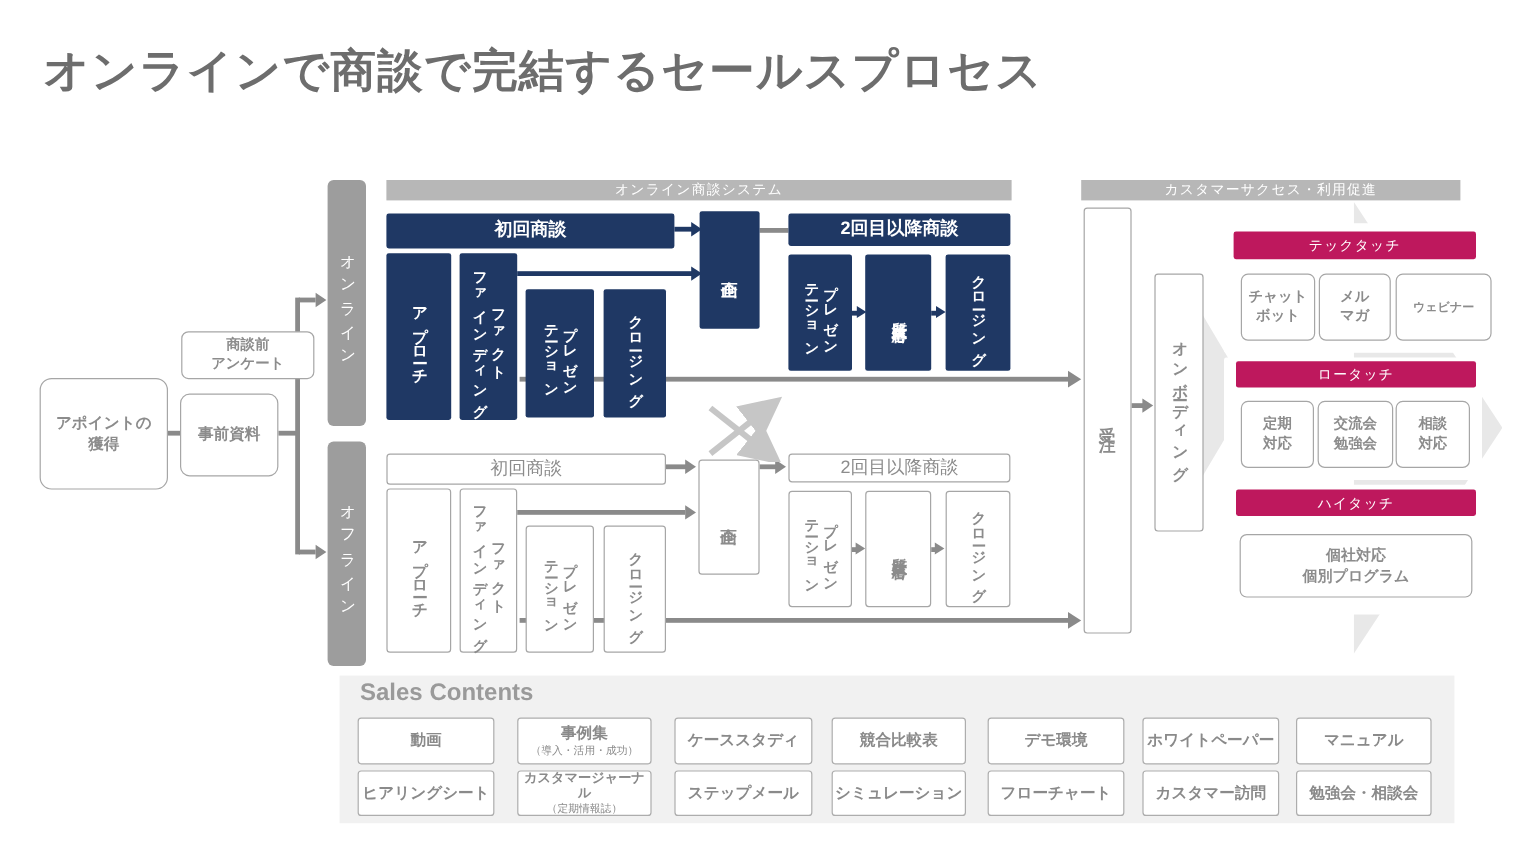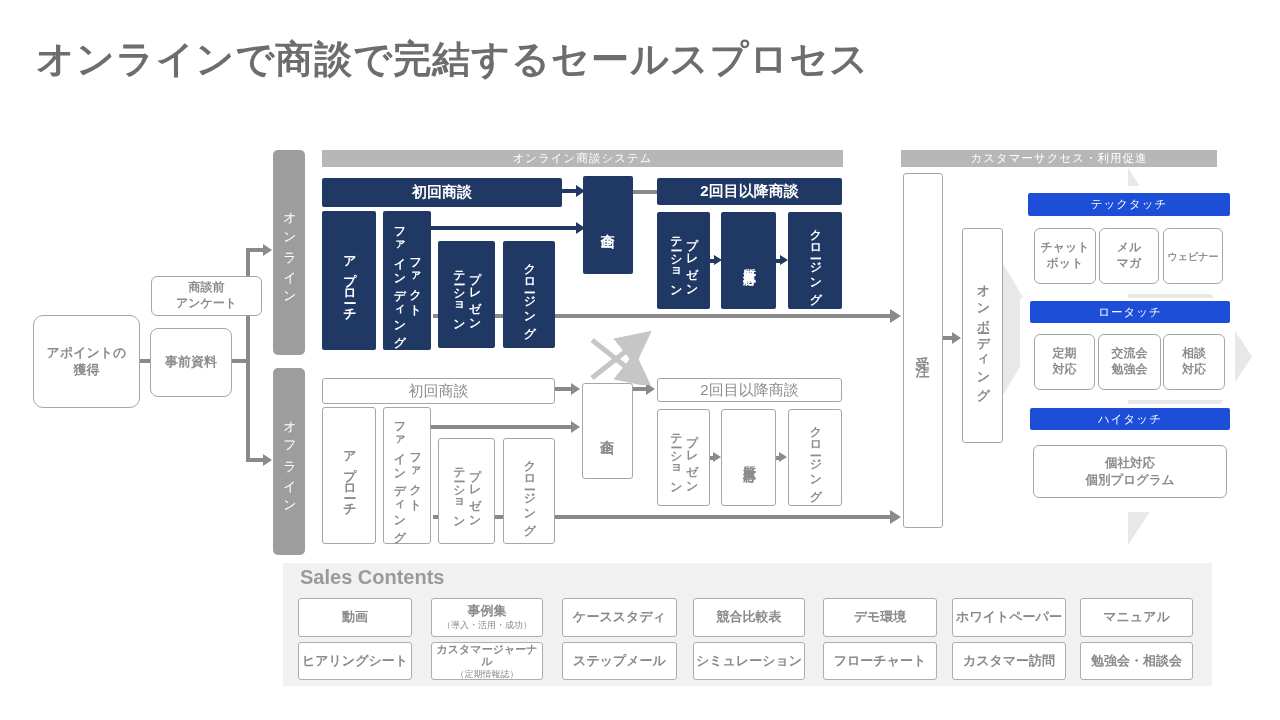--- a/index.html
+++ b/index.html
@@ -14,21 +14,21 @@
         white-space:pre-line;font-size:13px;font-weight:600;line-height:1.3;z-index:2;}
   
   .nbox{background:#1f3864;border-radius:2px;color:#ffffff;display:flex;align-items:center;
         justify-content:center;text-align:center;white-space:pre-line;font-size:13px;
         font-weight:700;line-height:1.25;z-index:2;}
   
   .vt{writing-mode:vertical-rl;white-space:pre-line;text-align:center;letter-spacing:2px;line-height:1.3;}
   
   .litebar{background:#b7b7b7;color:#fff;font-size:11.5px;display:flex;align-items:center;
            justify-content:center;z-index:2;letter-spacing:1px;}
-  .darkbar{background:#1d4ed8;color:#fff;font-size:11.5px;display:flex;align-items:center;
+  .darkbar{background:#be185d;color:#fff;font-size:11.5px;display:flex;align-items:center;
            justify-content:center;z-index:2;border-radius:2px;letter-spacing:1px;}
   .lane{background:#9d9d9d;border-radius:5px;color:#fff;display:flex;align-items:center;
         justify-content:center;z-index:2;}
   .lane .vt{font-size:13px;letter-spacing:5px;}
   
   .hline{position:absolute;height:3.5px;background:#8a8a8a;z-index:1;}
   .vline{position:absolute;width:3.5px;background:#8a8a8a;z-index:1;}
   .hline.navy,.vline.navy{background:#1f3864;}
   .ah{position:absolute;width:0;height:0;border-top:6px solid transparent;
       border-bottom:6px solid transparent;border-left:9px solid #8a8a8a;z-index:1;}
@@ -184,21 +184,21 @@
 
   <div class="abs panel" style="left:1020px;top:186px;width:215px;height:108px;"></div>
   <div class="abs panel" style="left:1020px;top:298px;width:215px;height:102px;"></div>
   <div class="abs panel" style="left:1020px;top:404px;width:215px;height:108px;"></div>
 
   <div class="abs darkbar" style="left:1028px;top:193px;width:202px;height:23px;">テックタッチ</div>
   <div class="abs gbox" style="left:1034px;top:228px;width:62px;height:56px;font-size:12px;">チャット
 ボット</div>
   <div class="abs gbox" style="left:1099px;top:228px;width:60px;height:56px;font-size:12px;">メル
 マガ</div>
-  <div class="abs gbox small10" style="left:1163px;top:228px;width:60px;height:56px;">ウェビナー</div>
+  <div class="abs gbox small10" style="left:1163px;top:228px;width:80px;height:56px;">ウェビナー</div>
 
   <div class="abs darkbar" style="left:1030px;top:301px;width:200px;height:22px;">ロータッチ</div>
   <div class="abs gbox" style="left:1034px;top:334px;width:61px;height:56px;font-size:12px;">定期
 対応</div>
   <div class="abs gbox" style="left:1098px;top:334px;width:63px;height:56px;font-size:12px;">交流会
 勉強会</div>
   <div class="abs gbox" style="left:1163px;top:334px;width:62px;height:56px;font-size:12px;">相談
 対応</div>
 
   <div class="abs darkbar" style="left:1030px;top:408px;width:200px;height:22px;">ハイタッチ</div>

